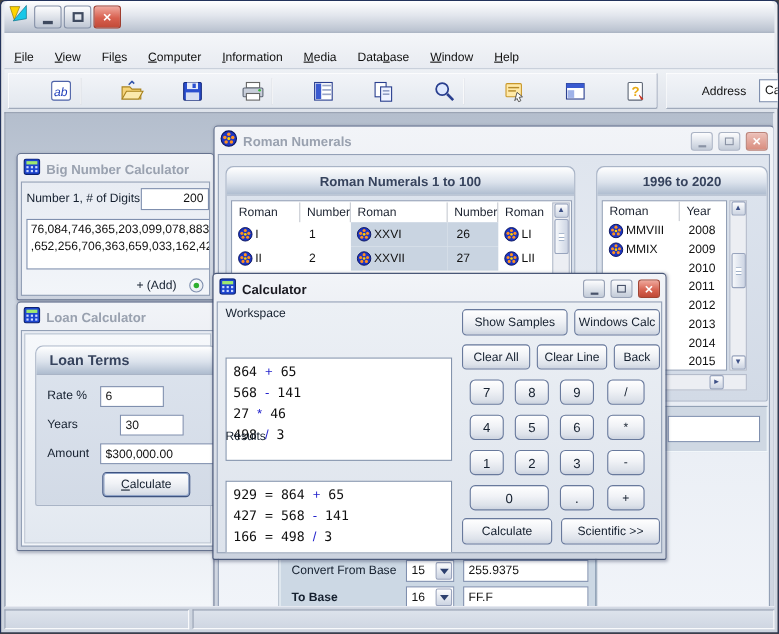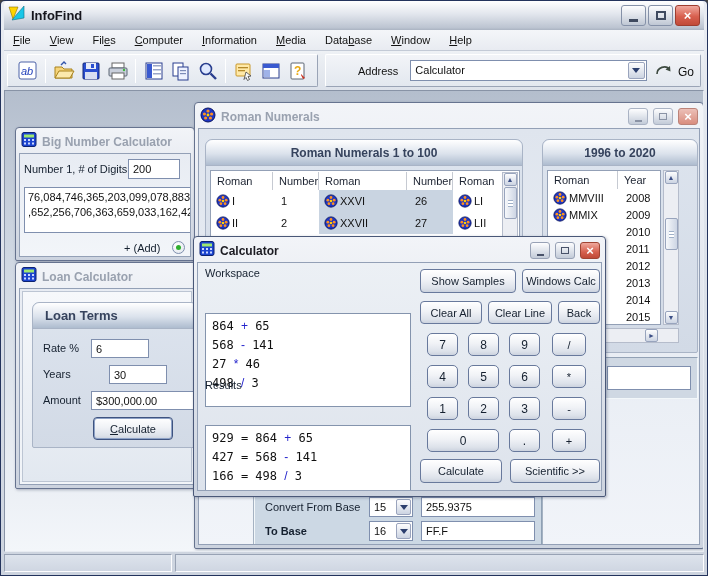--- a/index.html
+++ b/index.html
@@ -11,27 +11,27 @@
   .titlebar-main{height:29px;display:flex;align-items:center;gap:5px;padding:0 4px;
     background:linear-gradient(180deg,#ffffff,#e2e6ed 45%,#bcc4d1 92%,#aab3c2);border-radius:4px 4px 0 0;}
   .titlebar-main .title{font-size:13px;font-weight:bold;color:#15151c;flex:1;}
   .capbtns{display:flex;gap:2px;}
   .capbtn{width:25px;height:21px;border:1px solid #8591a8;border-radius:3px;display:flex;align-items:center;justify-content:center;
     background:linear-gradient(180deg,#fdfdfe,#dfe3ea 50%,#bfc7d4);color:#3f4a5f;padding:0;cursor:default;}
   .capbtn.close{background:linear-gradient(180deg,#f0a99e,#d8604f 55%,#c14a38);border-color:#9e3d2f;color:#fff;}
   .g-min{width:9px;height:3px;background:currentColor;margin-top:9px;}
   .g-max{width:10px;height:9px;border:2px solid currentColor;}
   .g-x{font-size:13px;font-weight:bold;line-height:1;}
-  .menubar{height:21px;display:flex;align-items:center;gap:19px;padding:0 9px;font-size:11px;color:#111;
+  .menubar{height:21px;display:flex;align-items:flex-start;gap:19px;padding:16px 9px;font-size:11px;color:#111;
     background:linear-gradient(180deg,#f4f6f9,#e8ebf1);border-bottom:1px solid #c3cad6;}
   .menu-item{cursor:default;}
   .toolbar{height:39px;display:flex;align-items:center;gap:7px;padding:2px 3px;background:linear-gradient(180deg,#eef1f5,#dde2ea);}
   .tb-panel{height:33px;display:flex;align-items:center;border:1px solid;border-color:#ffffff #9aa4b6 #9aa4b6 #ffffff;border-radius:2px;
     background:linear-gradient(180deg,#f2f4f8,#e3e8ef);padding:0 6px;}
-  .tb-btn{width:27px;height:27px;border:none;background:transparent;display:flex;align-items:center;justify-content:center;padding:0;}
+  .tb-btn{width:27px;height:27px;border:none;background:transparent;display:flex;align-items:center;justify-content:center;padding:0;margin-left:28px;}
   .tb-sep{width:1px;height:24px;background:#aeb6c4;border-right:1px solid #fff;margin:0 4px;display:inline-block;}
   .addr-panel{flex:1;gap:8px;}
   .addr-label{font-size:11px;color:#111;margin:0 4px 0 26px;}
   .combo{display:flex;height:21px;border:1px solid #7f8fae;background:#fff;align-items:stretch;}
   .combo-text{flex:1;font-size:11px;padding:3px 4px;color:#111;white-space:nowrap;overflow:hidden;}
   .combo-btn{width:17px;border:1px solid #9aa4bd;border-radius:2px;margin:1px;background:linear-gradient(180deg,#fdfdfe,#ccd4e2);
     display:flex;align-items:center;justify-content:center;padding:0;}
   .tri-down{width:0;height:0;border:4px solid transparent;border-top:5px solid #2c3f6e;margin-top:4px;}
   .go{display:flex;align-items:flex-end;gap:5px;font-size:12px;color:#111;}
   
@@ -104,21 +104,20 @@
 <div id="screen">
   <div class="frame">
 
     <div class="titlebar-main">
       <span>
         <svg width="18" height="18" viewBox="0 0 18 18">
           <polygon points="1,2 10,2 5,14" fill="#ffd400" stroke="#8a7400" stroke-width="0.6"></polygon>
           <polygon points="16,1 16,13 4,15" fill="#19c7e8" stroke="#0c6f85" stroke-width="0.6"></polygon>
         </svg>
       </span>
-      <span class="title">InfoFind</span>
       <span class="capbtns">
         <button class="capbtn">
             <span class="g-min"></span>
           </button>
         <button class="capbtn">
             <span class="g-max"></span>
           </button>
         <button class="capbtn close">
             <span class="g-x">×</span>
           </button>
@@ -252,21 +251,21 @@
                   <rect x="3" y="10.5" width="2" height="2"></rect>
                   <rect x="7" y="10.5" width="2" height="2"></rect>
                   <rect x="11" y="10.5" width="2" height="2"></rect>
                 </g>
               </svg>
           </span>
           <span class="wtitle">Big Number Calculator</span>
         </div>
         <div class="wbody" style="height:104px;">
           <span class="lbl abs" style="left:4px;top:9px;">Number 1, # of Digits:</span>
-          <input class="field abs" readonly="" style="left: 108px; top: 5px; width: 52px; height: 20px; " value="200">
+          <input class="field abs" readonly="" style="left: 108px; top: 5px; width: 62px; height: 20px; text-align: right;" value="200">
           <div class="abs field" id="bignum-box" style="left:4px;top:33px;width:168px;height:46px;padding:2px 3px;line-height:15px;white-space:nowrap;">
               <div>76,084,746,365,203,099,078,883,1</div>
               <div>,652,256,706,363,659,033,162,423</div>
             </div>
           <span class="lbl abs" style="left:104px;top:88px;">+ (Add)</span>
           <span class="radio abs" style="left:152px;top:87px;">
               <span class="dot"></span>
             </span>
         </div>
       </div>

